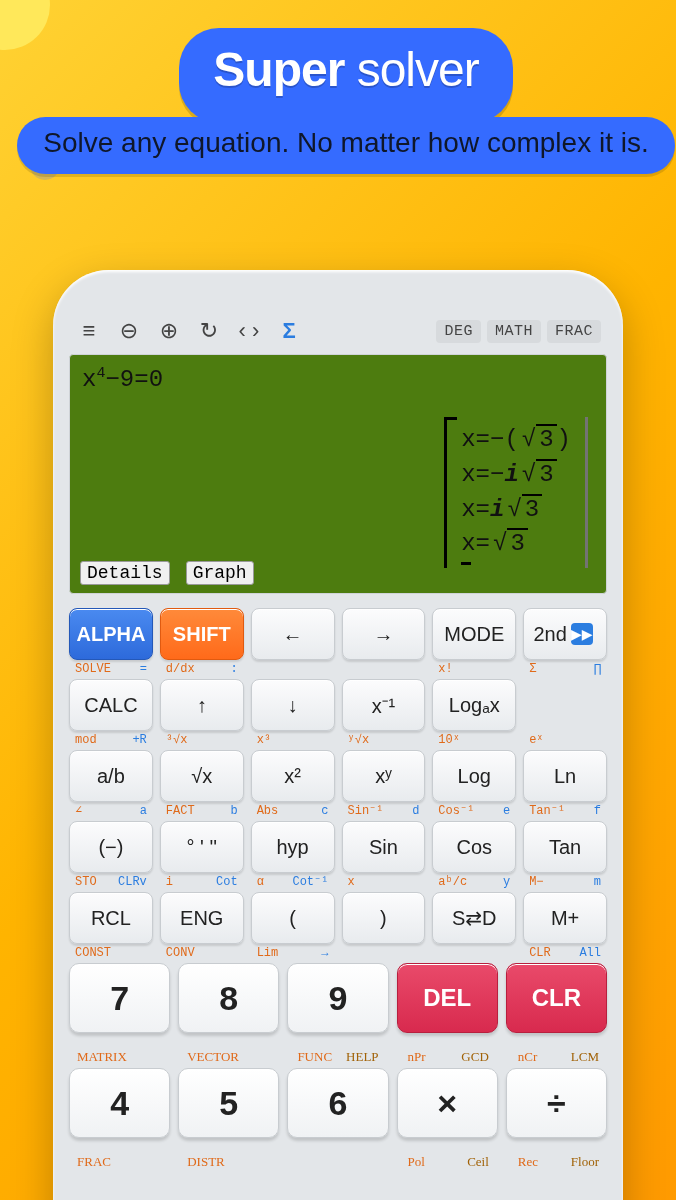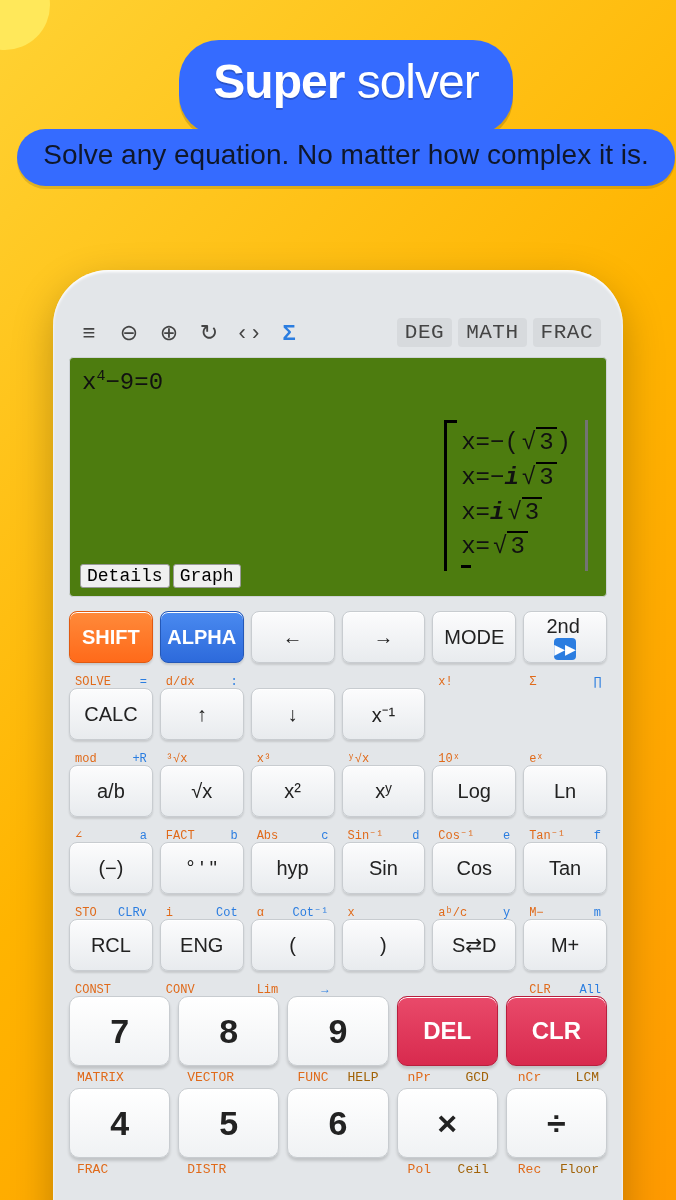--- a/index.html
+++ b/index.html
@@ -6,21 +6,21 @@
 body {
   width: 676px; height: 1200px;
   background: linear-gradient(135deg, #ffd233 0%, #ffb400 50%, #ff9a00 100%);
   font-family: -apple-system, "Segoe UI", Arial, sans-serif;
   overflow: hidden; position: relative;
 }
 body::before {
   content:""; position:absolute; top:-40px; left:-40px; width:90px; height:90px;
   border-radius:50%; background:#ffe85a; box-shadow: 40px 160px 0 -30px #356bff33;
 }
-.hero { position:relative; padding-top:40px; text-align:center;margin-left:16px; }
+.hero { position:relative; padding-top:28px; text-align:center;margin-left:16px; }
 .bubble {
   display:inline-block; background:#356bff; color:#fff;
   border-radius:40px; padding:14px 34px 26px; position:relative;
   filter: drop-shadow(0 4px 0 rgba(0,0,0,0.15));
 }
 .bubble::before, .bubble::after{
   content:""; position:absolute; background:#356bff; border-radius:50%;
 }
 .hero h1 { font-size:48px; font-weight:400; letter-spacing:-1px; text-shadow:0 2px 0 rgba(0,0,0,.2);}
 .hero h1 strong { font-weight:900; }
@@ -36,21 +36,21 @@
 .phone {
   position:absolute; left:50%; transform:translateX(-50%);
   top:270px; width:570px; height:1000px;
   background:#e3e6e9; border-radius:56px 56px 0 0;
   box-shadow: 0 15px 40px rgba(0,0,0,.25), inset 0 2px 3px #fff;
   padding:46px 16px 0;
 }
 .toolbar { display:flex; align-items:center; gap:12px; padding:2px 6px 10px; }
 .tbtn { color:#444; font-size:22px; width:28px; text-align:center; cursor:pointer; }
 .tbtn.sigma { color:#2b7de0; font-weight:bold; }
-.mode-pill { background:#d7dadd; border-radius:4px; padding:3px 8px; font-size:21px;
+.mode-pill { background:#d7dadd; border-radius:4px; padding:3px 8px; font-size:15px;
   font-family: "Courier New", monospace; color:#444; letter-spacing:.5px; }
 .modes { display:flex; gap:6px; margin-left:auto; }
 
 .display {
   background:#4d7c0f; border:1px solid #cfd3d7; border-radius:4px;
   height:240px; padding:10px 12px; position:relative;
   font-family:"Courier New", monospace; color:#111;
 }
 .expr { font-size:24px; }
 .expr sup { font-size:15px; vertical-align:super; }
@@ -61,60 +61,60 @@
 }
 .solutions::before,.solutions::after{
   content:""; position:absolute; width:10px; height:3px; background:#000;
 }
 .solutions::before{ top:0; left:0; box-shadow: calc(100% + 108px) 0 #000; width:10px;}
 .sol-line { white-space:nowrap; }
 .sol-line i { font-style:italic; font-weight:bold; }
 .rad { display:inline-block; position:relative; padding-left:3px;}
 .rad::before{ content:"√"; }
 .rad span{ border-top:2px solid #000; padding:0 3px; }
-.disp-btns { position:absolute; left:10px; bottom:8px; display:flex; gap:3px;}
+.disp-btns { position:absolute; left:10px; bottom:8px; display:flex; gap:16px;}
 .disp-btns button{
   font-family:inherit; font-size:18px; padding:1px 6px; background:#f0f0f0;
   border:1px solid #999; border-radius:3px; cursor:pointer;
 }
 
 .keypad { margin-top:14px; user-select:none; }
 .krow { display:grid; grid-template-columns:repeat(6,1fr); gap:7px; }
 .key {
   background:linear-gradient(#fcfcfd,#e8ebee);
   border:1px solid #c8ccd0; border-radius:8px;
   height:52px; display:flex; align-items:center; justify-content:center;
   font-size:20px; color:#222; font-family: Arial, sans-serif;
   box-shadow: 0 2px 2px rgba(0,0,0,.12), inset 0 1px 0 #fff;
   cursor:pointer; position:relative;
 }
 .key.shift { background:linear-gradient(#ff8a3a,#ff6a1a); color:#fff; font-weight:bold; border-color:#e05a10;}
 .key.alpha { background:linear-gradient(#4a8af0,#2d6adb); color:#fff; font-weight:bold; border-color:#2458b8;}
-.key.second { padding-right:4px;flex-direction:column; }
+.key.second { padding-right:4px; }
 .key .arrow-badge {
   display:inline-flex; width:22px; height:22px; background:#2b7de0; color:#fff;
   border-radius:4px; align-items:center; justify-content:center; font-size:14px; margin-left:4px;
 }
 .hints { display:grid; grid-template-columns:repeat(6,1fr); gap:7px; font-size:12px;
   font-family:"Courier New",monospace; margin:3px 0 2px; }
-.hint { display:flex; justify-content:space-between; padding:10px 6px; line-height:1.1; height:14px;}
+.hint { display:flex; justify-content:space-between; padding:0 6px; line-height:1.1; height:14px;}
 .hint .l { color:#e06a1a; }
 .hint .r { color:#2b7de0; }
 
 .numrow { display:grid; grid-template-columns:repeat(5,1fr); gap:8px; }
 .numkey {
   background:linear-gradient(#ffffff,#f0f2f4);
   border:1px solid #c8ccd0; border-radius:10px;
   height:70px; display:flex; align-items:center; justify-content:center;
   font-size:34px; font-weight:bold; color:#222;
   box-shadow: 0 3px 3px rgba(0,0,0,.15), inset 0 1px 0 #fff; cursor:pointer;
 }
 .numkey.red { background:linear-gradient(#e94a6a,#d82a4e); color:#fff; border-color:#b81f3e; font-size:24px;}
 .nhints { display:grid; grid-template-columns:repeat(5,1fr); gap:13px; font-size:13px;
-  font-family:Liberation Mono, monospace; margin:4px 0 3px;}
+  font-family:Liberation Serif, serif; margin:16px 0 3px;}
 .nhint { display:flex; justify-content:space-between; padding:0 8px; }
 .nhint .l { color:#e06a1a; }
 .nhint .r { color:#a16207; }
 sup{font-size:.65em;}
 </style>
 </head>
 <body>
 
 <div class="hero">
   <div class="bubble">
@@ -152,22 +152,22 @@
       <div class="sol-line"><span>x=</span><span class="rad"><span>3</span></span></div>
     </div>
     <div class="disp-btns">
       <button>Details</button>
       <button>Graph</button>
     </div>
   </div>
 
   <div class="keypad">
     <div class="krow">
+      <div class="key alpha">ALPHA</div>
       <div class="key shift">SHIFT</div>
-      <div class="key alpha">ALPHA</div>
       <div class="key">←</div>
       <div class="key">→</div>
       <div class="key">MODE</div>
       <div class="key second">
           <span>2nd</span>
           <span class="arrow-badge">▶▶</span>
         </div>
     </div>
     <div class="hints">
         <div class="hint">
@@ -193,20 +193,21 @@
         <div class="hint">
           <span class="l">Σ</span>
           <span class="r">∏</span>
         </div>
       </div>
     <div class="krow">
         <div class="key">CALC</div>
         <div class="key">↑</div>
         <div class="key">↓</div>
         <div class="key">x⁻¹</div>
+        <div class="key">Logₐx</div>
       </div>
     <div class="hints">
         <div class="hint">
           <span class="l">mod</span>
           <span class="r">+R</span>
         </div>
         <div class="hint">
           <span class="l">³√x</span>
           <span class="r"></span>
         </div>

